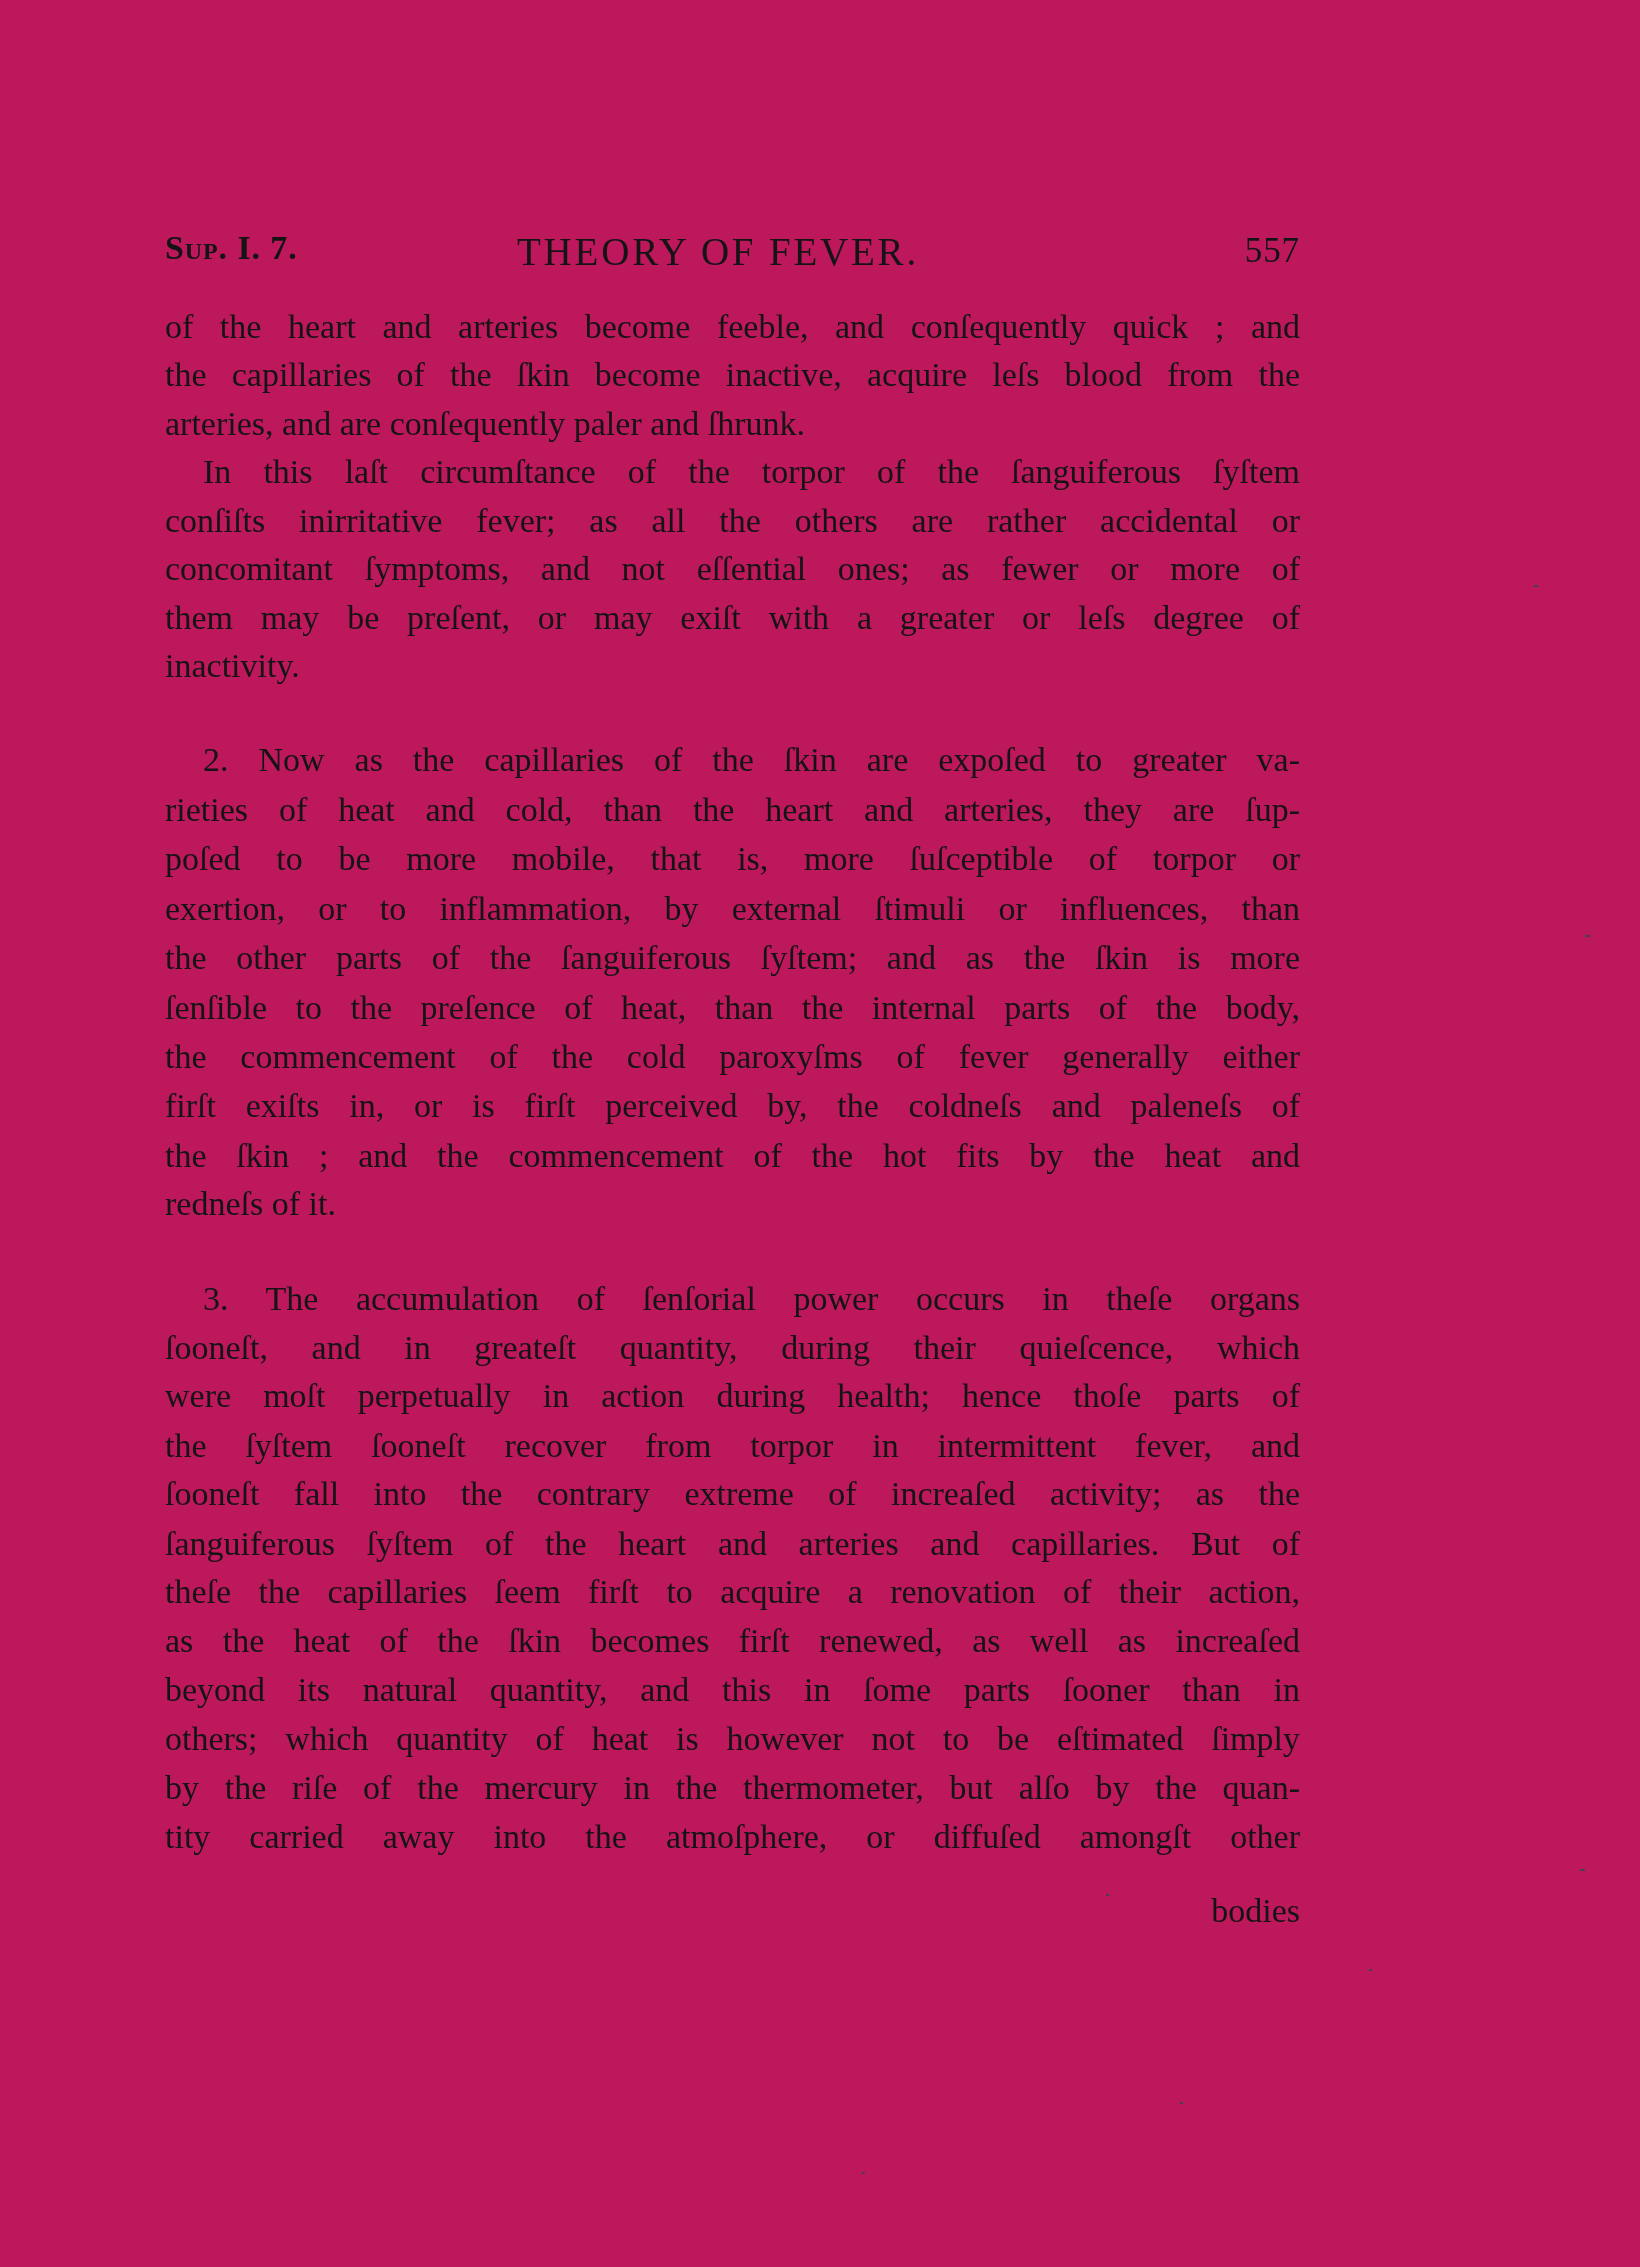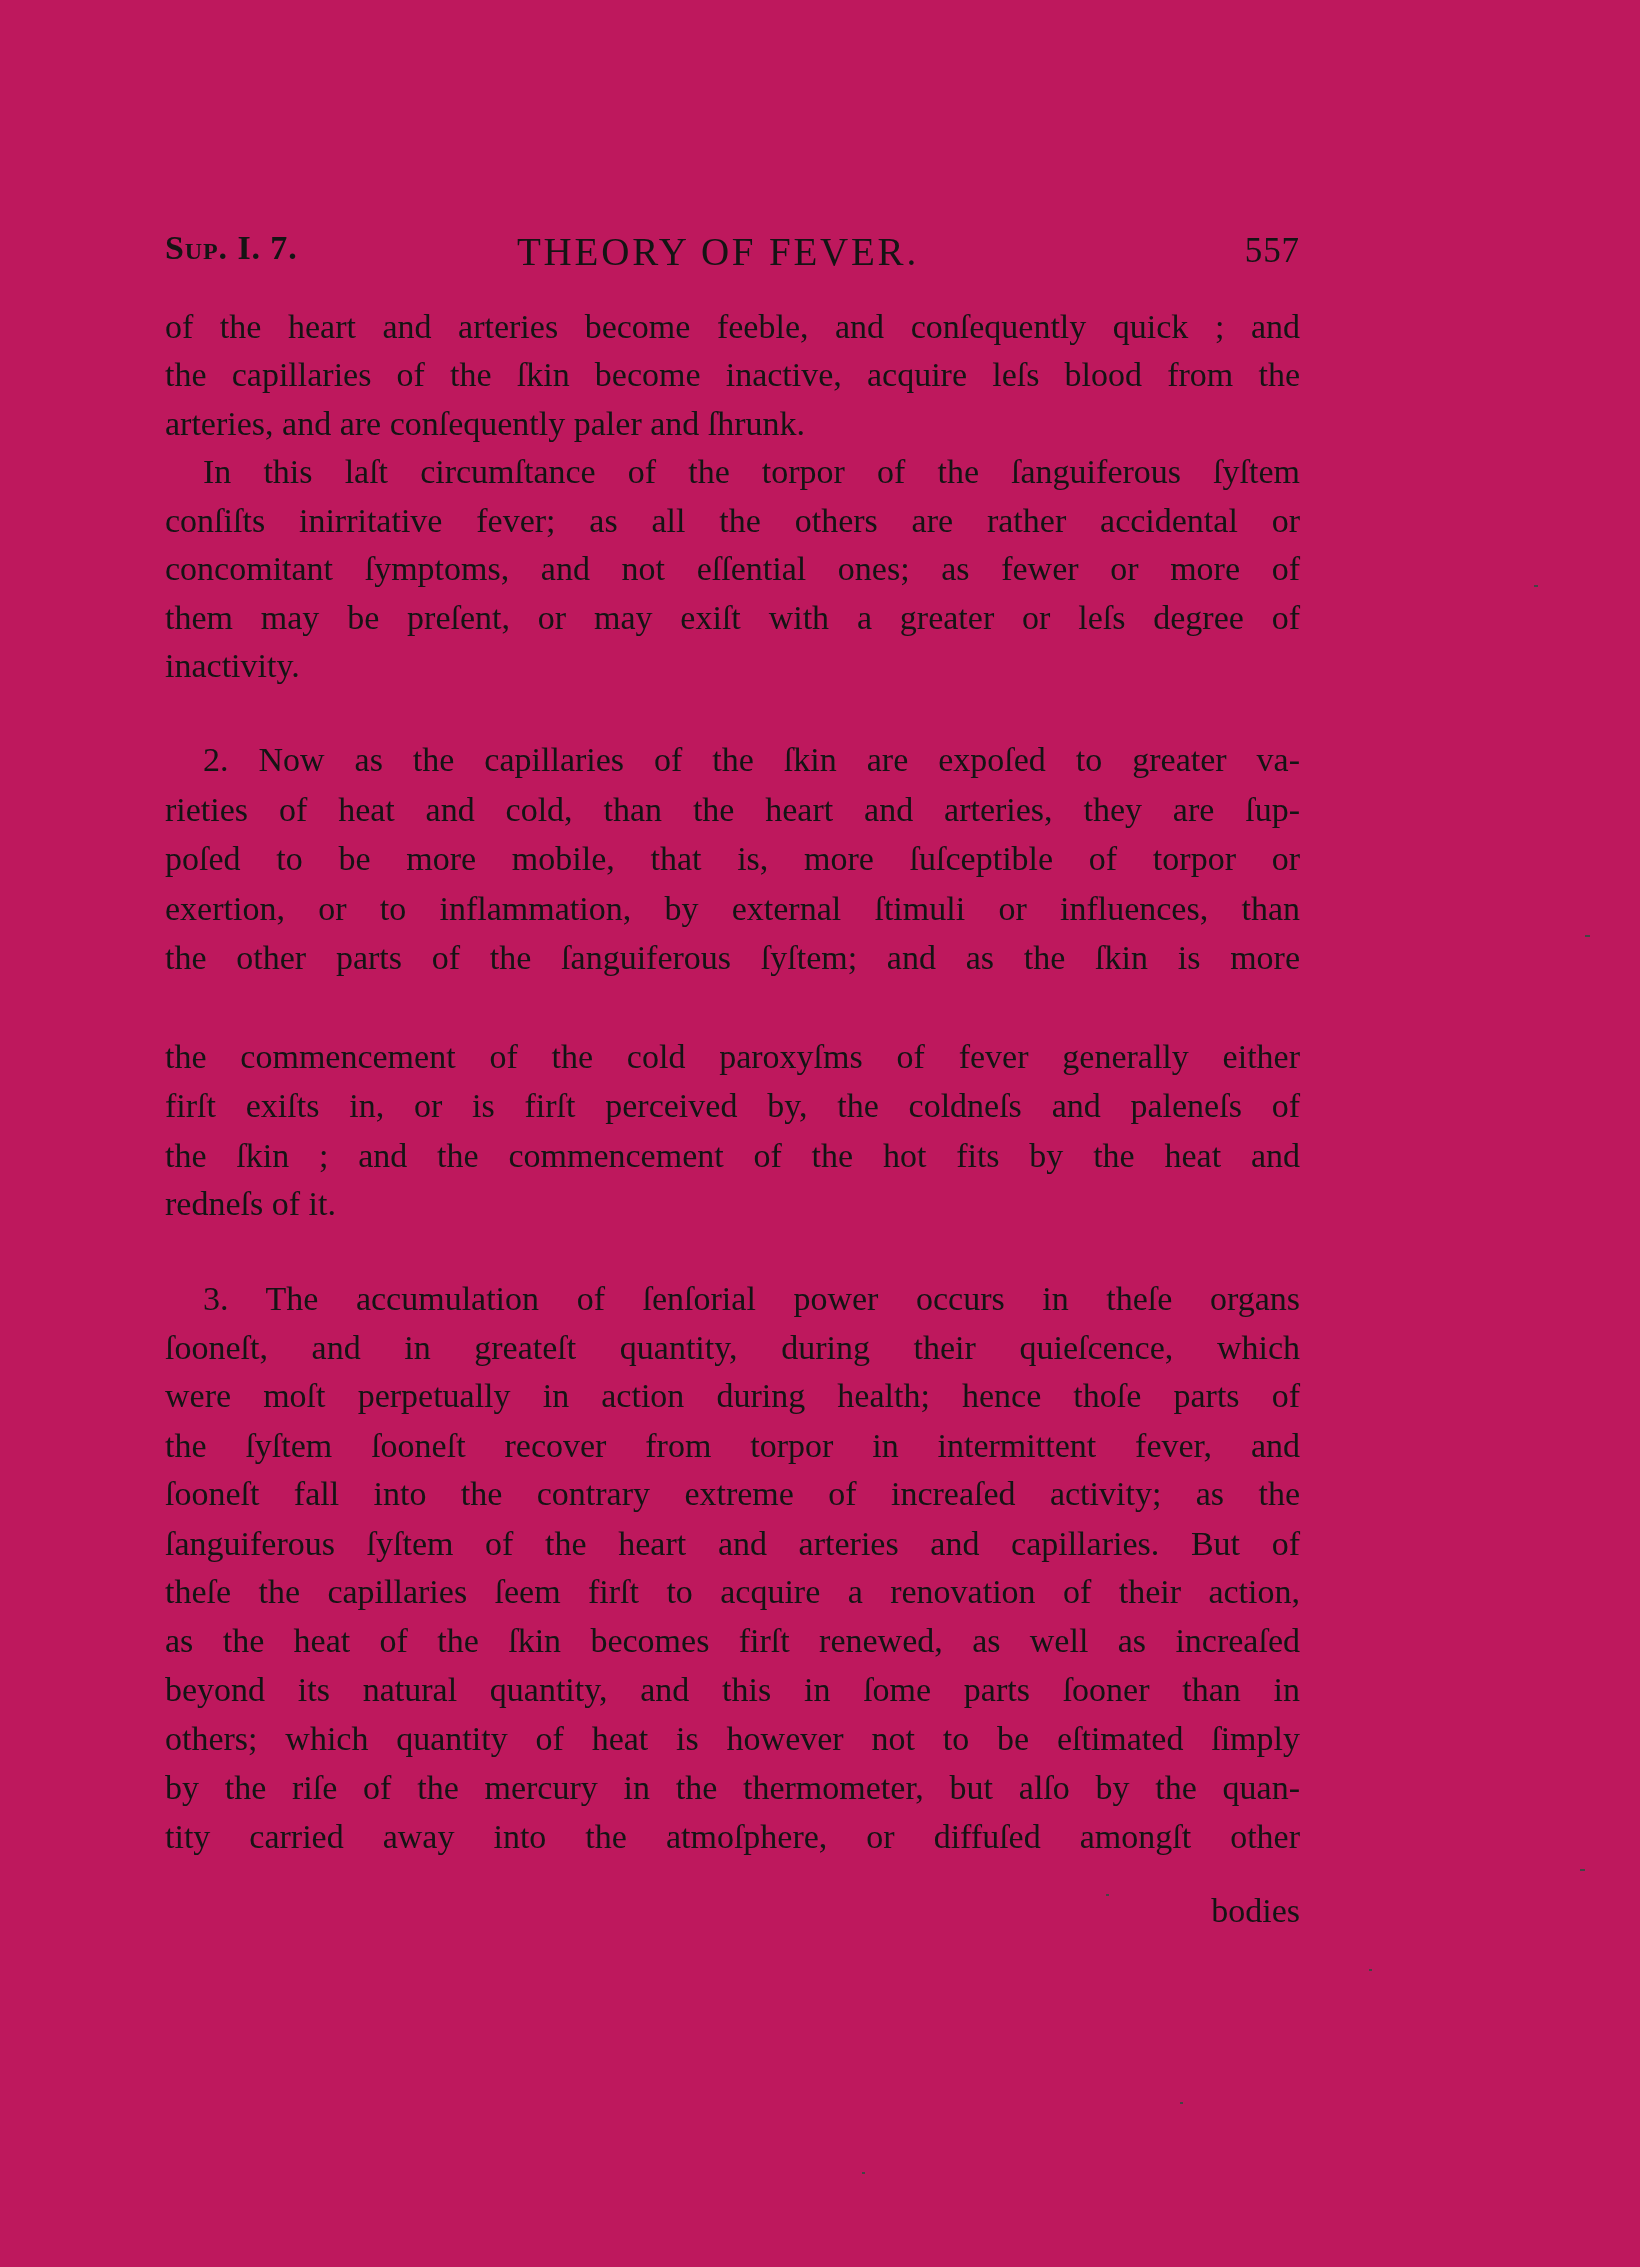--- a/index.html
+++ b/index.html
@@ -53,20 +53,21 @@
   <div class="line" style="top:497px">conſiſts inirritative fever; as all the others are rather accidental or</div>
   <div class="line" style="top:545px">concomitant ſymptoms, and not eſſential ones; as fewer or more of</div>
   <div class="line" style="top:594px">them may be preſent, or may exiſt with a greater or leſs degree of</div>
   <div class="line last" style="top:642px">inactivity.</div>
 
   <div class="line indent" style="top:736px">2. Now as the capillaries of the ſkin are expoſed to greater va-</div>
   <div class="line" style="top:786px">rieties of heat and cold, than the heart and arteries, they are ſup-</div>
   <div class="line" style="top:835px">poſed to be more mobile, that is, more ſuſceptible of torpor or</div>
   <div class="line" style="top:934px">the other parts of the ſanguiferous ſyſtem; and as the ſkin is more</div>
   <div class="line" style="top:885px">exertion, or to inflammation, by external ſtimuli or influences, than</div>
+  <div class="line" style="top:984px">ſenſible to the preſence of heat, than the internal parts of the body,</div>
   <div class="line" style="top:1033px">the commencement of the cold paroxyſms of fever generally either</div>
   <div class="line" style="top:1082px">firſt exiſts in, or is firſt perceived by, the coldneſs and paleneſs of</div>
   <div class="line" style="top:1132px">the ſkin ; and the commencement of the hot fits by the heat and</div>
   <div class="line last" style="top:1180px">redneſs of it.</div>
 
   <div class="line indent" style="top:1275px">3. The accumulation of ſenſorial power occurs in theſe organs</div>
   <div class="line" style="top:1324px">ſooneſt, and in greateſt quantity, during their quieſcence, which</div>
   <div class="line" style="top:1422px">the ſyſtem ſooneſt recover from torpor in intermittent fever, and</div>
   <div class="line" style="top:1372px">were moſt perpetually in action during health; hence thoſe parts of</div>
   <div class="line" style="top:1470px">ſooneſt fall into the contrary extreme of increaſed activity; as the</div>

